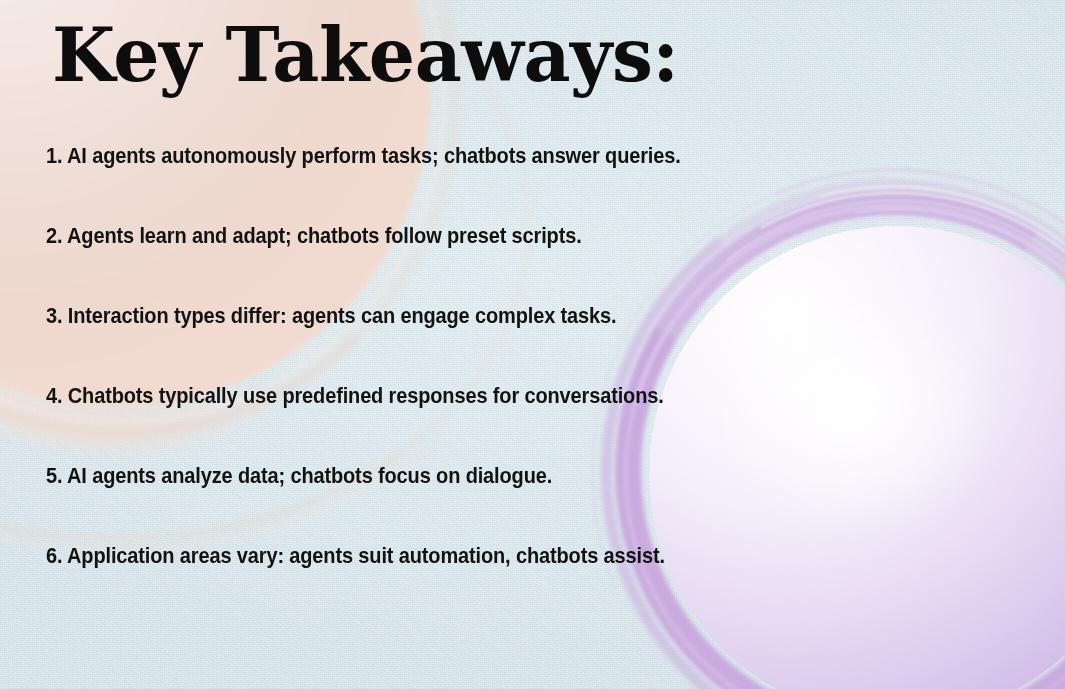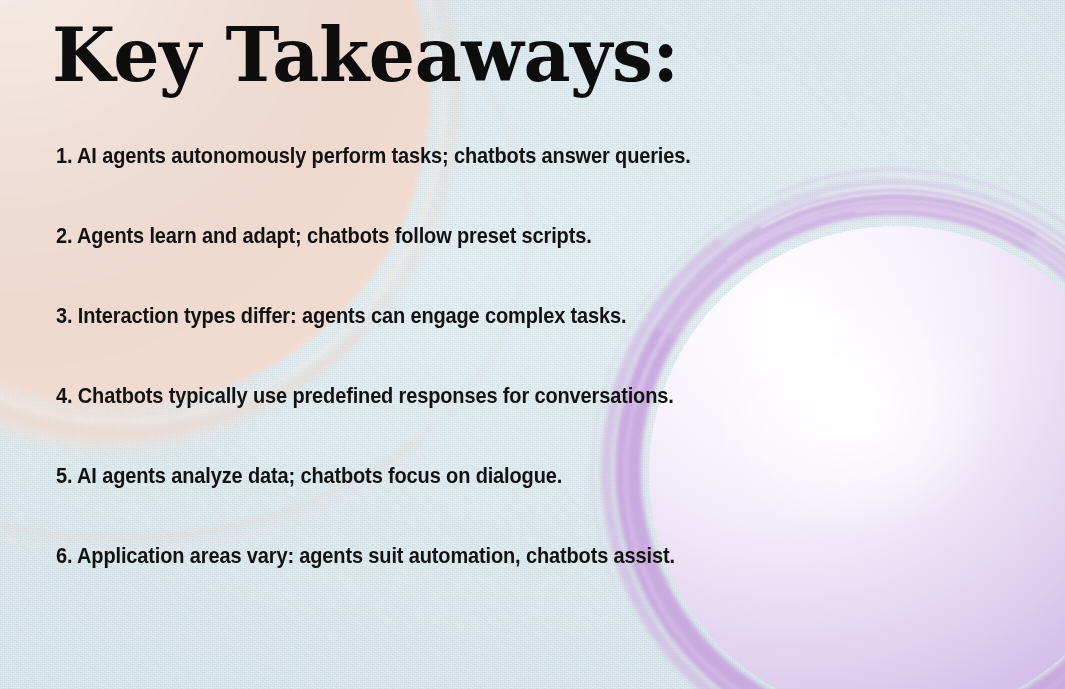--- a/index.html
+++ b/index.html
@@ -284,21 +284,21 @@
     line-height: 1;
     letter-spacing: -0.5px;
     color: #0d0d0d;
     white-space: nowrap;
     transform: scaleX(.97);
     transform-origin: left top;
   }
 
   .list {
     position: absolute;
-    left: 56px;
+    left: 46px;
     top: 146px;
     right: 30px;
     text-align: center;
   }
 
   .list-item {
     font-family: "Liberation Sans", sans-serif;
     font-weight: 700;
     font-size: 21.5px;
     line-height: 1;

